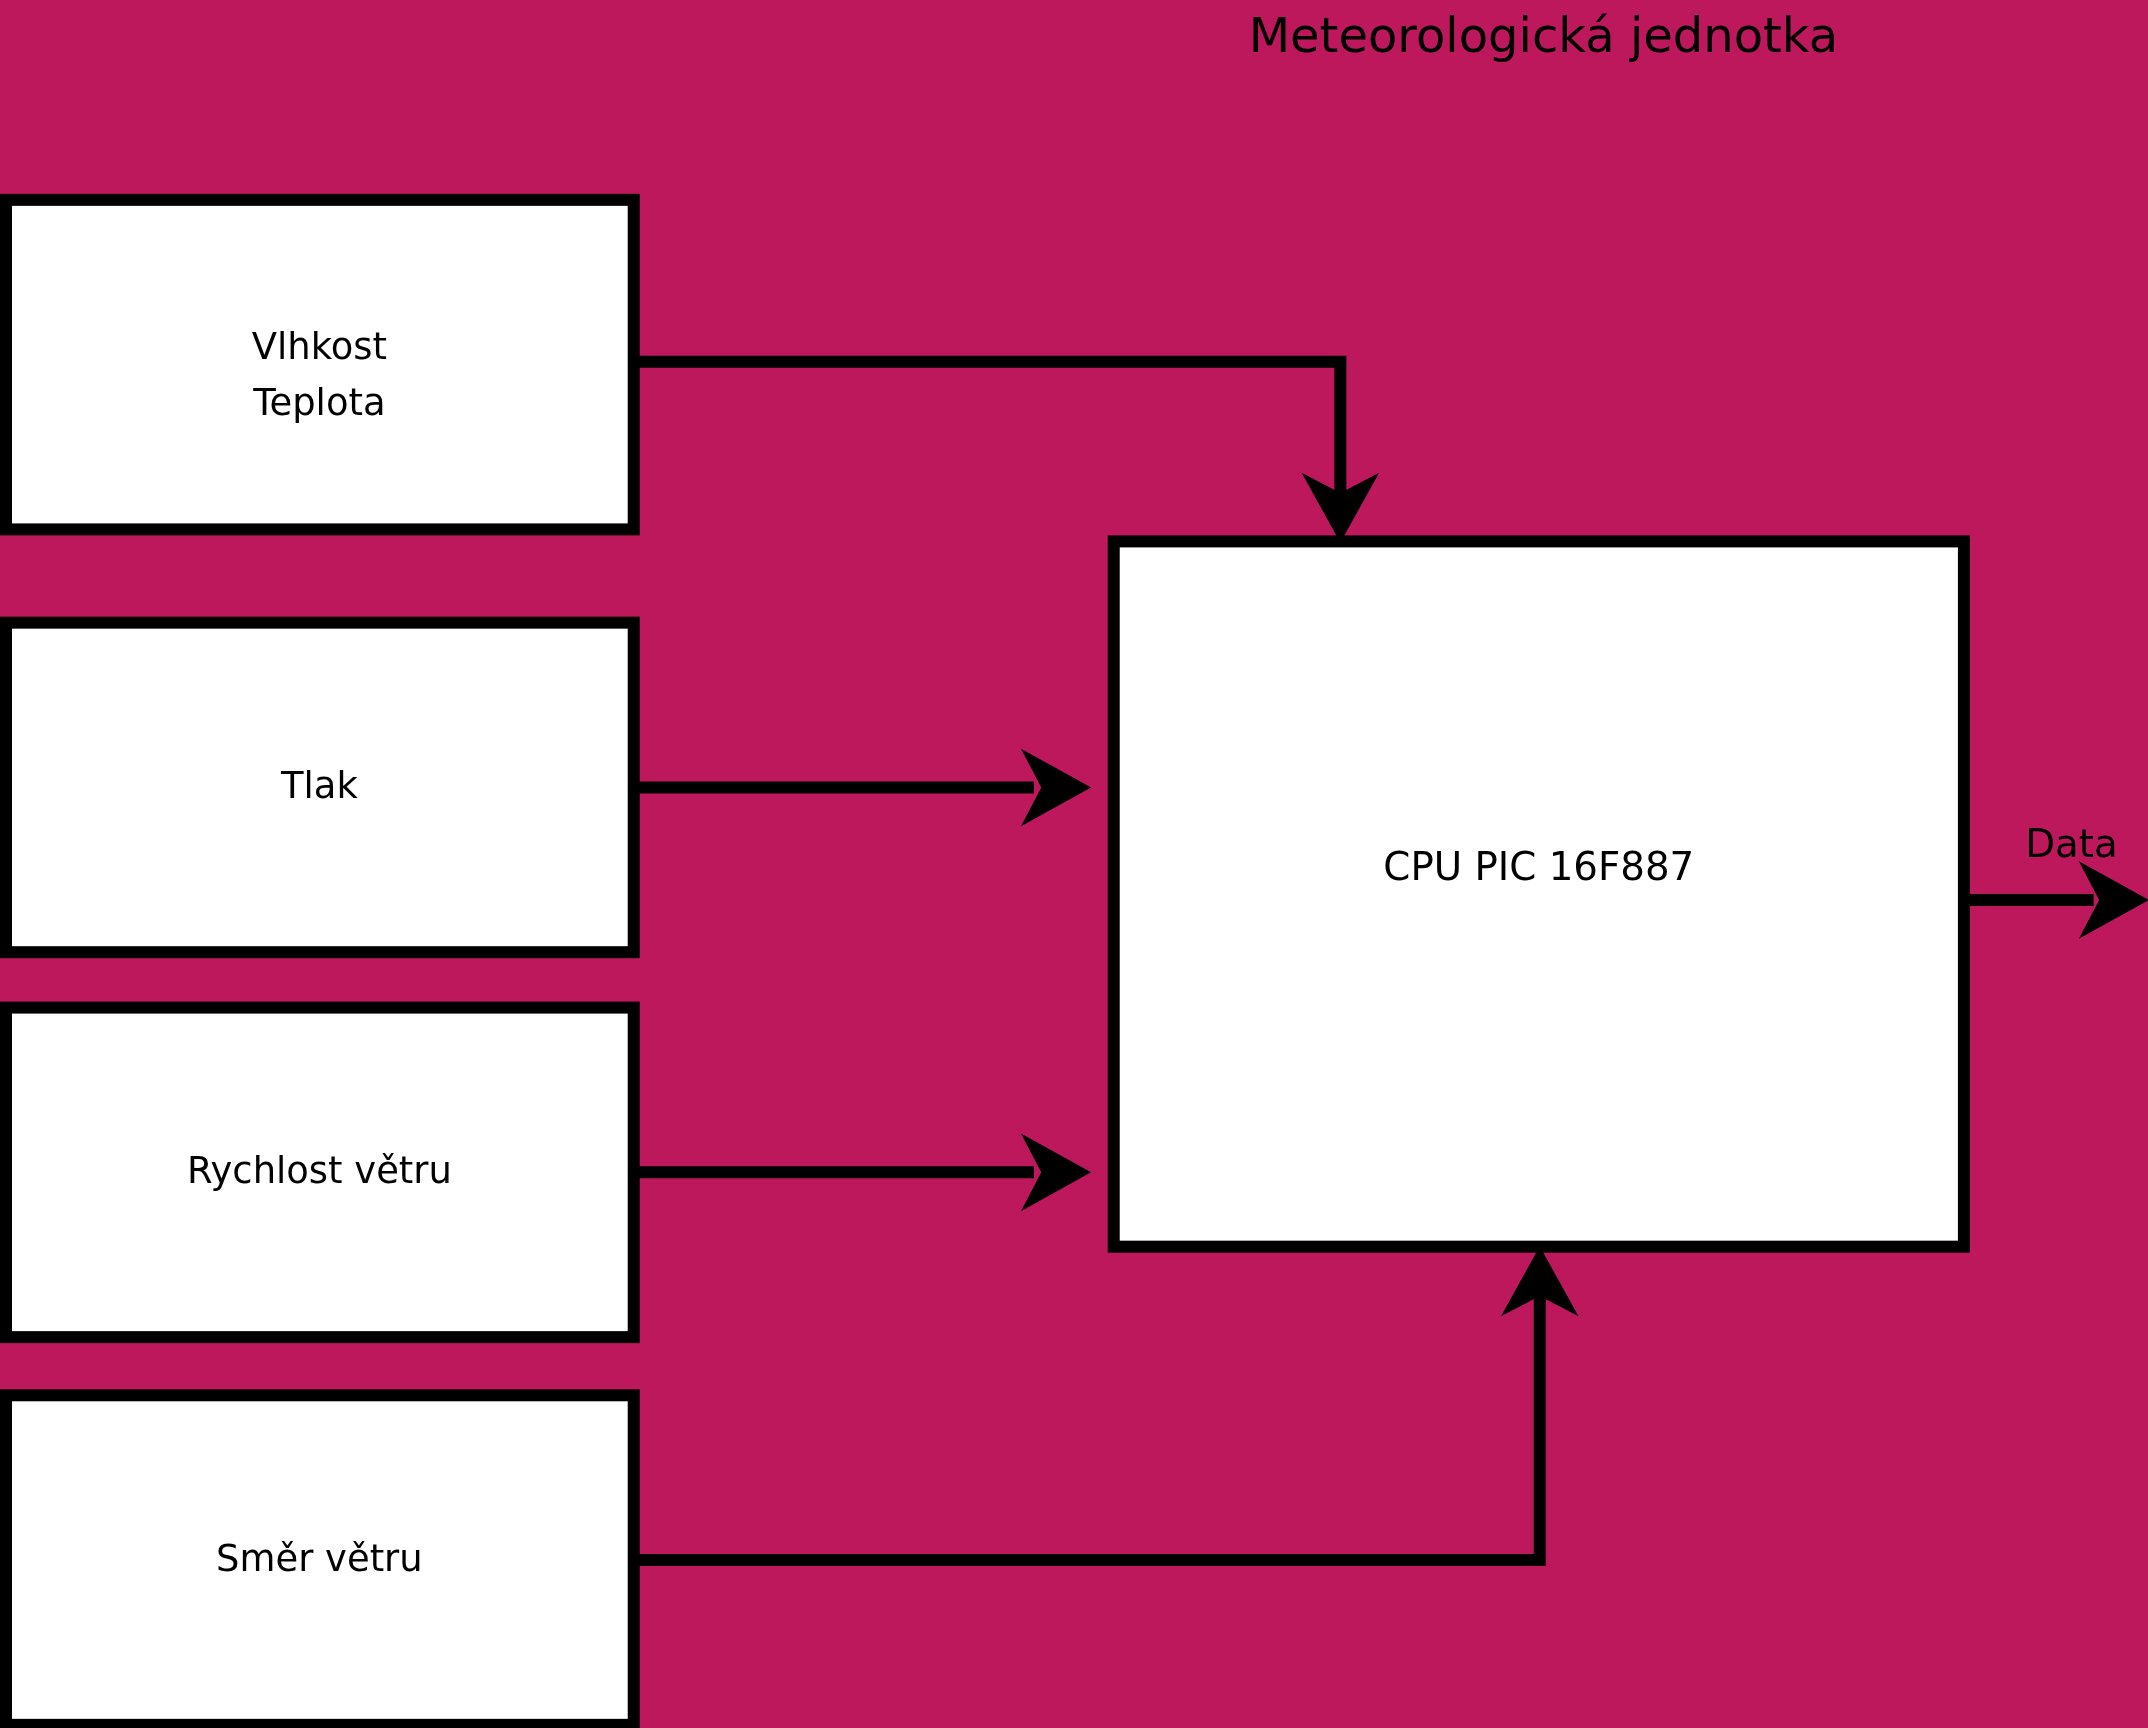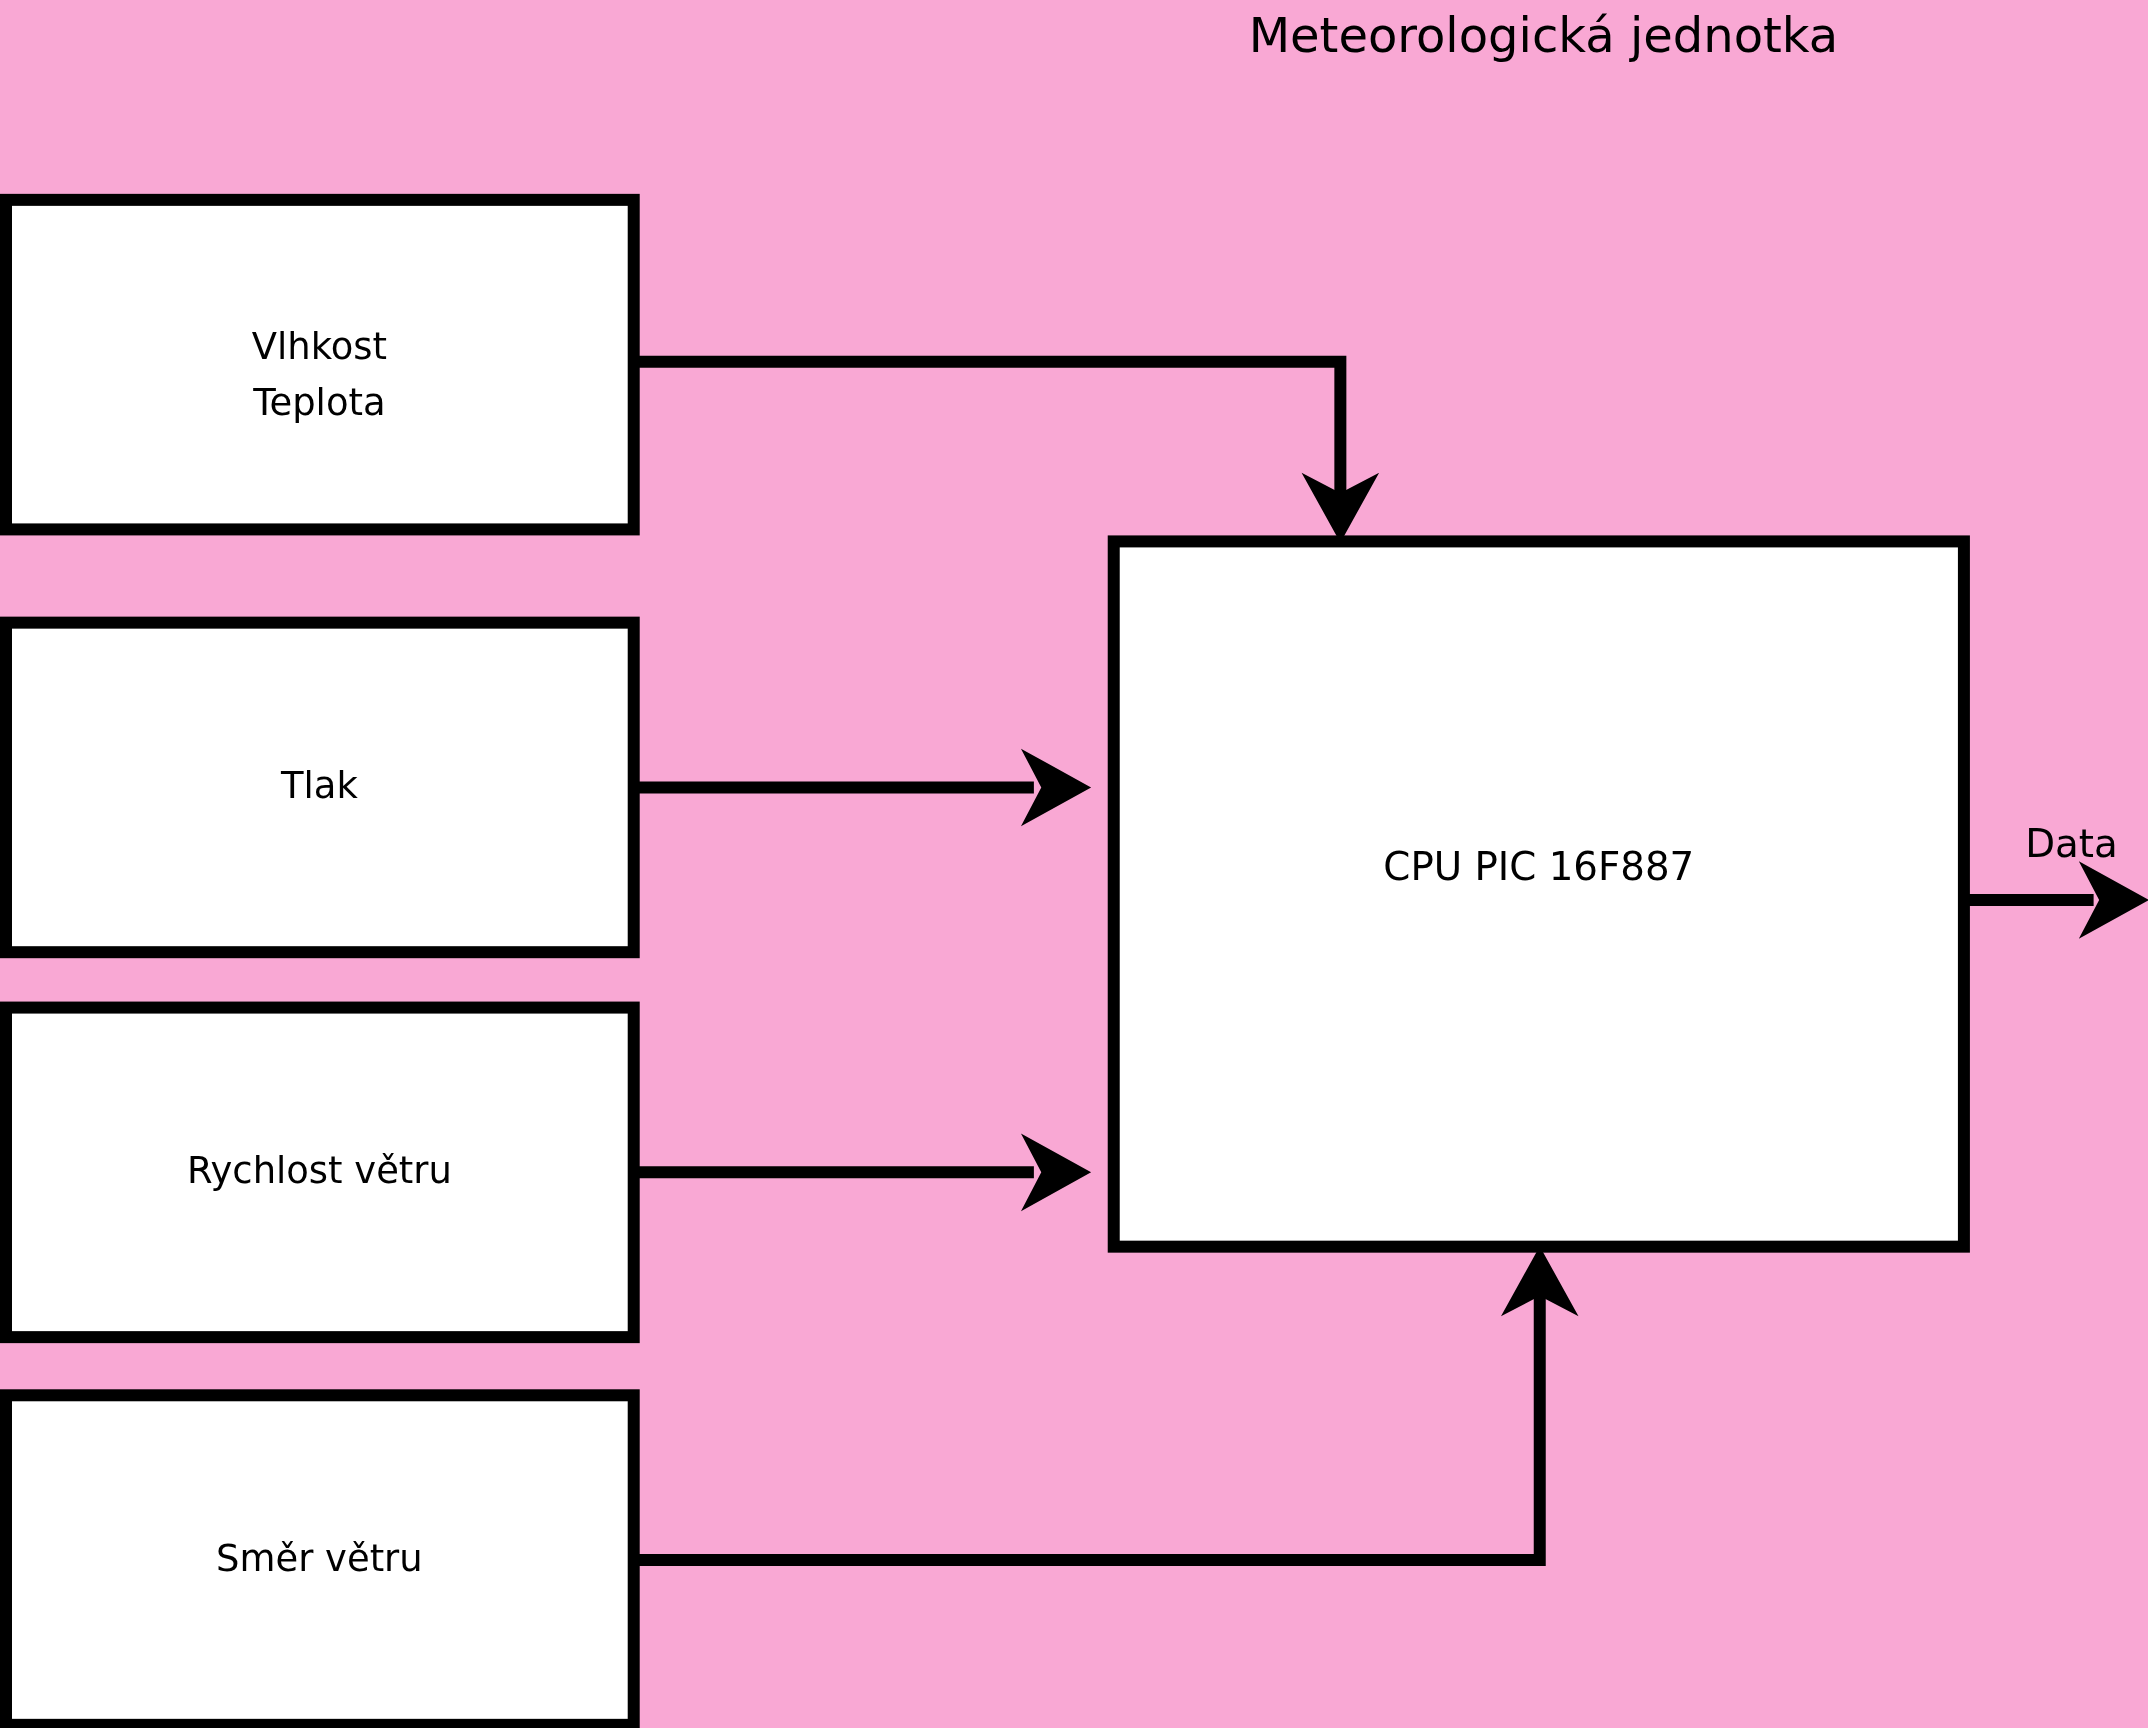--- a/index.html
+++ b/index.html
@@ -10,21 +10,21 @@
   body {
     width: 2149px;
     height: 1729px;
     overflow: hidden;
     font-family: "DejaVu Sans", "Liberation Sans", sans-serif;
   }
   #diagram-root {
     position: relative;
     width: 2149px;
     height: 1729px;
-    background: #f9a8d4;
+    background: #be185d;
   }
   #diagram-svg {
     display: block;
     width: 2149px;
     height: 1729px;
   }
   .blk-rect {
     fill: #ffffff;
     stroke: #000000;
     stroke-width: 13;

